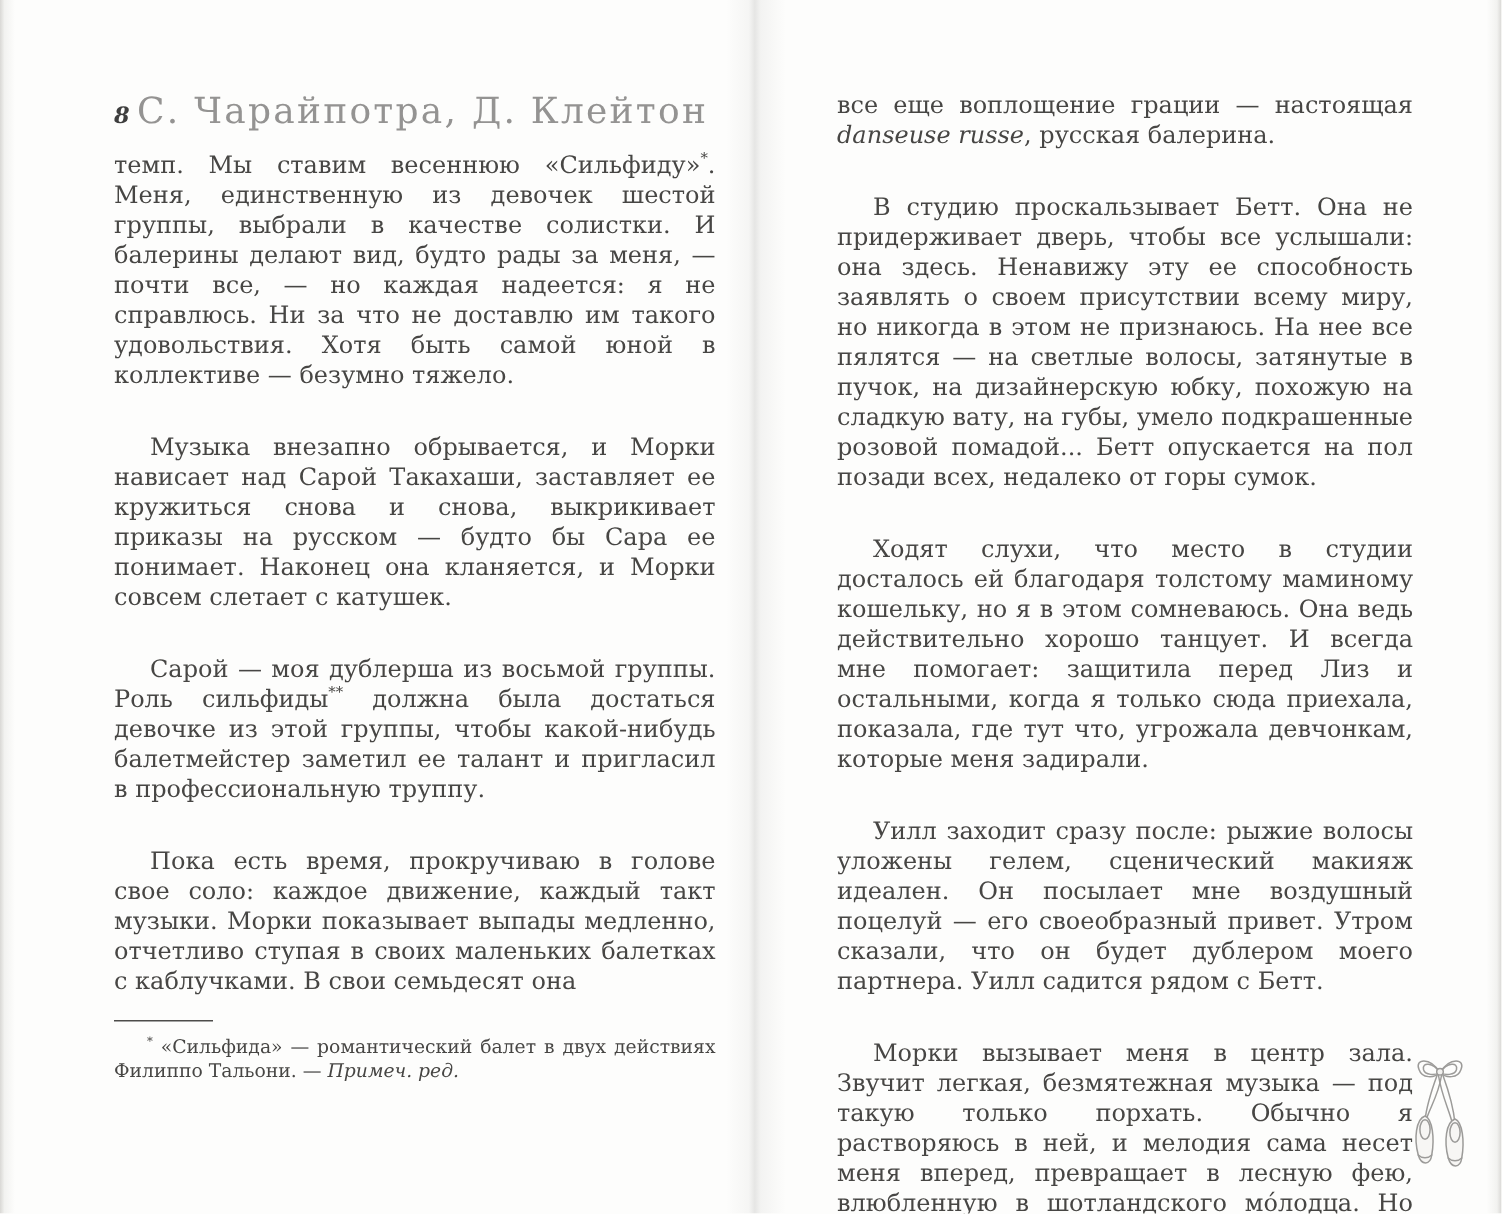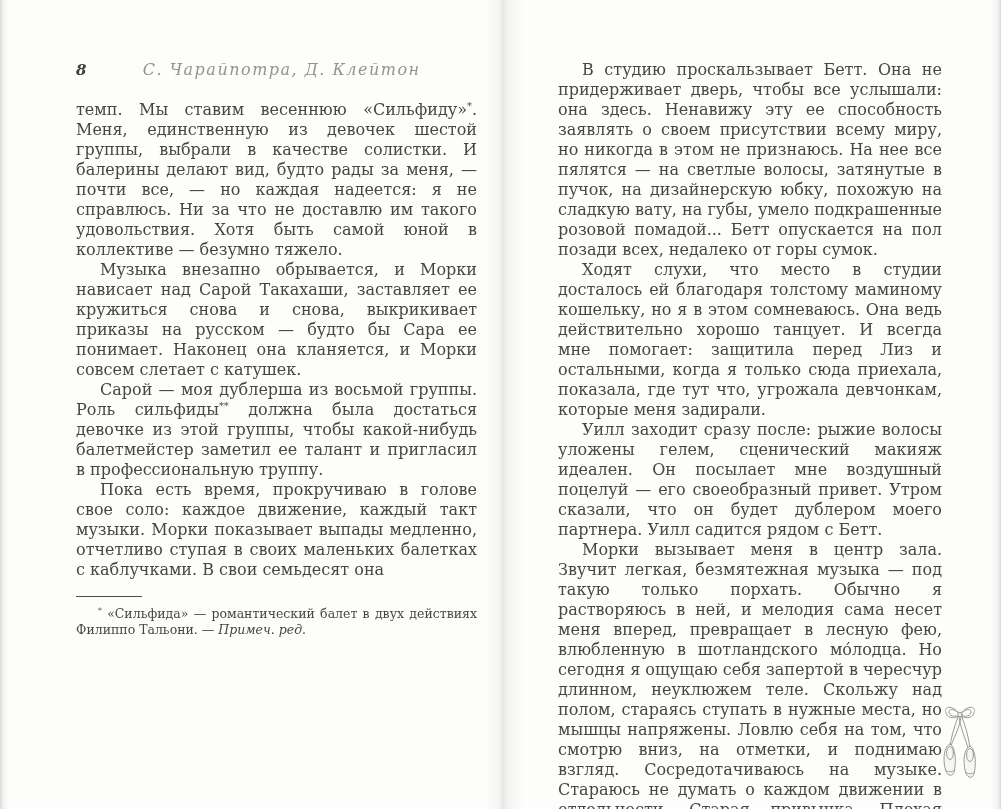--- a/index.html
+++ b/index.html
@@ -31,31 +31,31 @@
   .page-left  { left: 76px;  width: 401px; }
   .page-right { left: 558px; width: 384px; }
 
   .page-header {
     display: flex; align-items: baseline; height: 26px; margin-bottom: 14px;
   }
   .page-number {
     font-size: 15px; font-weight: bold; font-style: italic; color: #3e3e3e;
   }
   .running-title {
-    font-style: italic; font-size: 16px; color: #949392; letter-spacing: 1.5px;
+    font-size: 24px; color: #949392; letter-spacing: 1.5px;
   }
   .page-left .running-title { flex: 1; text-align: center; }
   .page-right .running-title { flex: 1; text-align: left; }
 
   .body-text {
     font-size: 16px; line-height: 20px; color: #474644;
     text-align: justify;
   }
   .body-text p.para { margin: 0; }
-  .body-text p.para.indent { text-indent: 24px; }
+  .body-text p.para.indent { text-indent: 24px; margin-top: 28px; }
   sup { font-size: 0.62em; line-height: 0; vertical-align: super; }
   em { font-style: italic; }
 
   .footnotes { margin-top: 16px; }
   .footnote-rule {
     width: 66px; border-top: 1.3px solid #4d4c4a; margin-bottom: 9px;
   }
   .footnote-block {
     font-size: 12.5px; line-height: 16px; color: #474644; text-align: justify;
   }
@@ -88,20 +88,21 @@
     <div class="footnotes">
       <div class="footnote-rule"></div>
       <div class="footnote-block">
           <p class="para indent"><sup>*</sup><span> «Сильфида» — романтический балет в двух действиях Филиппо Тальони. — </span><em>Примеч. ред.</em></p>
         </div>
     </div>
   </section>
 
   <section class="page page-right">
     <div class="body-text">
+        <p class="para"><span>все еще воплощение грации — настоящая </span><em>danseuse russe</em><span>, русская балерина.</span></p>
         <p class="para indent"><span>В студию проскальзывает Бетт. Она не придерживает дверь, чтобы все услышали: она здесь. Ненавижу эту ее способность заявлять о своем присутствии всему миру, но никогда в этом не признаюсь. На нее все пялятся — на светлые волосы, затянутые в пучок, на дизайнерскую юбку, похожую на сладкую вату, на губы, умело подкрашенные розовой помадой... Бетт опускается на пол позади всех, недалеко от горы сумок.</span></p>
         <p class="para indent"><span>Ходят слухи, что место в студии досталось ей благодаря толстому маминому кошельку, но я в этом сомневаюсь. Она ведь действительно хорошо танцует. И всегда мне помогает: защитила перед Лиз и остальными, когда я только сюда приехала, показала, где тут что, угрожала девчонкам, которые меня задирали.</span></p>
         <p class="para indent"><span>Уилл заходит сразу после: рыжие волосы уложены гелем, сценический макияж идеален. Он посылает мне воздушный поцелуй — его своеобразный привет. Утром сказали, что он будет дублером моего партнера. Уилл садится рядом с Бетт.</span></p>
         <p class="para indent"><span>Морки вызывает меня в центр зала. Звучит легкая, безмятежная музыка — под такую только порхать. Обычно я растворяюсь в ней, и мелодия сама несет меня вперед, превращает в лесную фею, влюбленную в шотландского мо́лодца. Но сегодня я ощущаю себя запертой в чересчур длинном, неуклюжем теле. Скольжу над полом, стараясь ступать в нужные места, но мышцы напряжены. Ловлю себя на том, что смотрю вниз, на отметки, и поднимаю взгляд. Сосредотачиваюсь на музыке. Стараюсь не думать о каждом движении в отдельности. Старая привычка. Плохая привычка. Должна бы уже давно знать все</span></p>
       </div>
   </section>
 
   <div class="ornament">
     <svg width="48" height="82" viewBox="0 0 48 82" fill="none" xmlns="http://www.w3.org/2000/svg">
       <g stroke="#9c9b99" stroke-width="1" fill="none" stroke-linecap="round">

